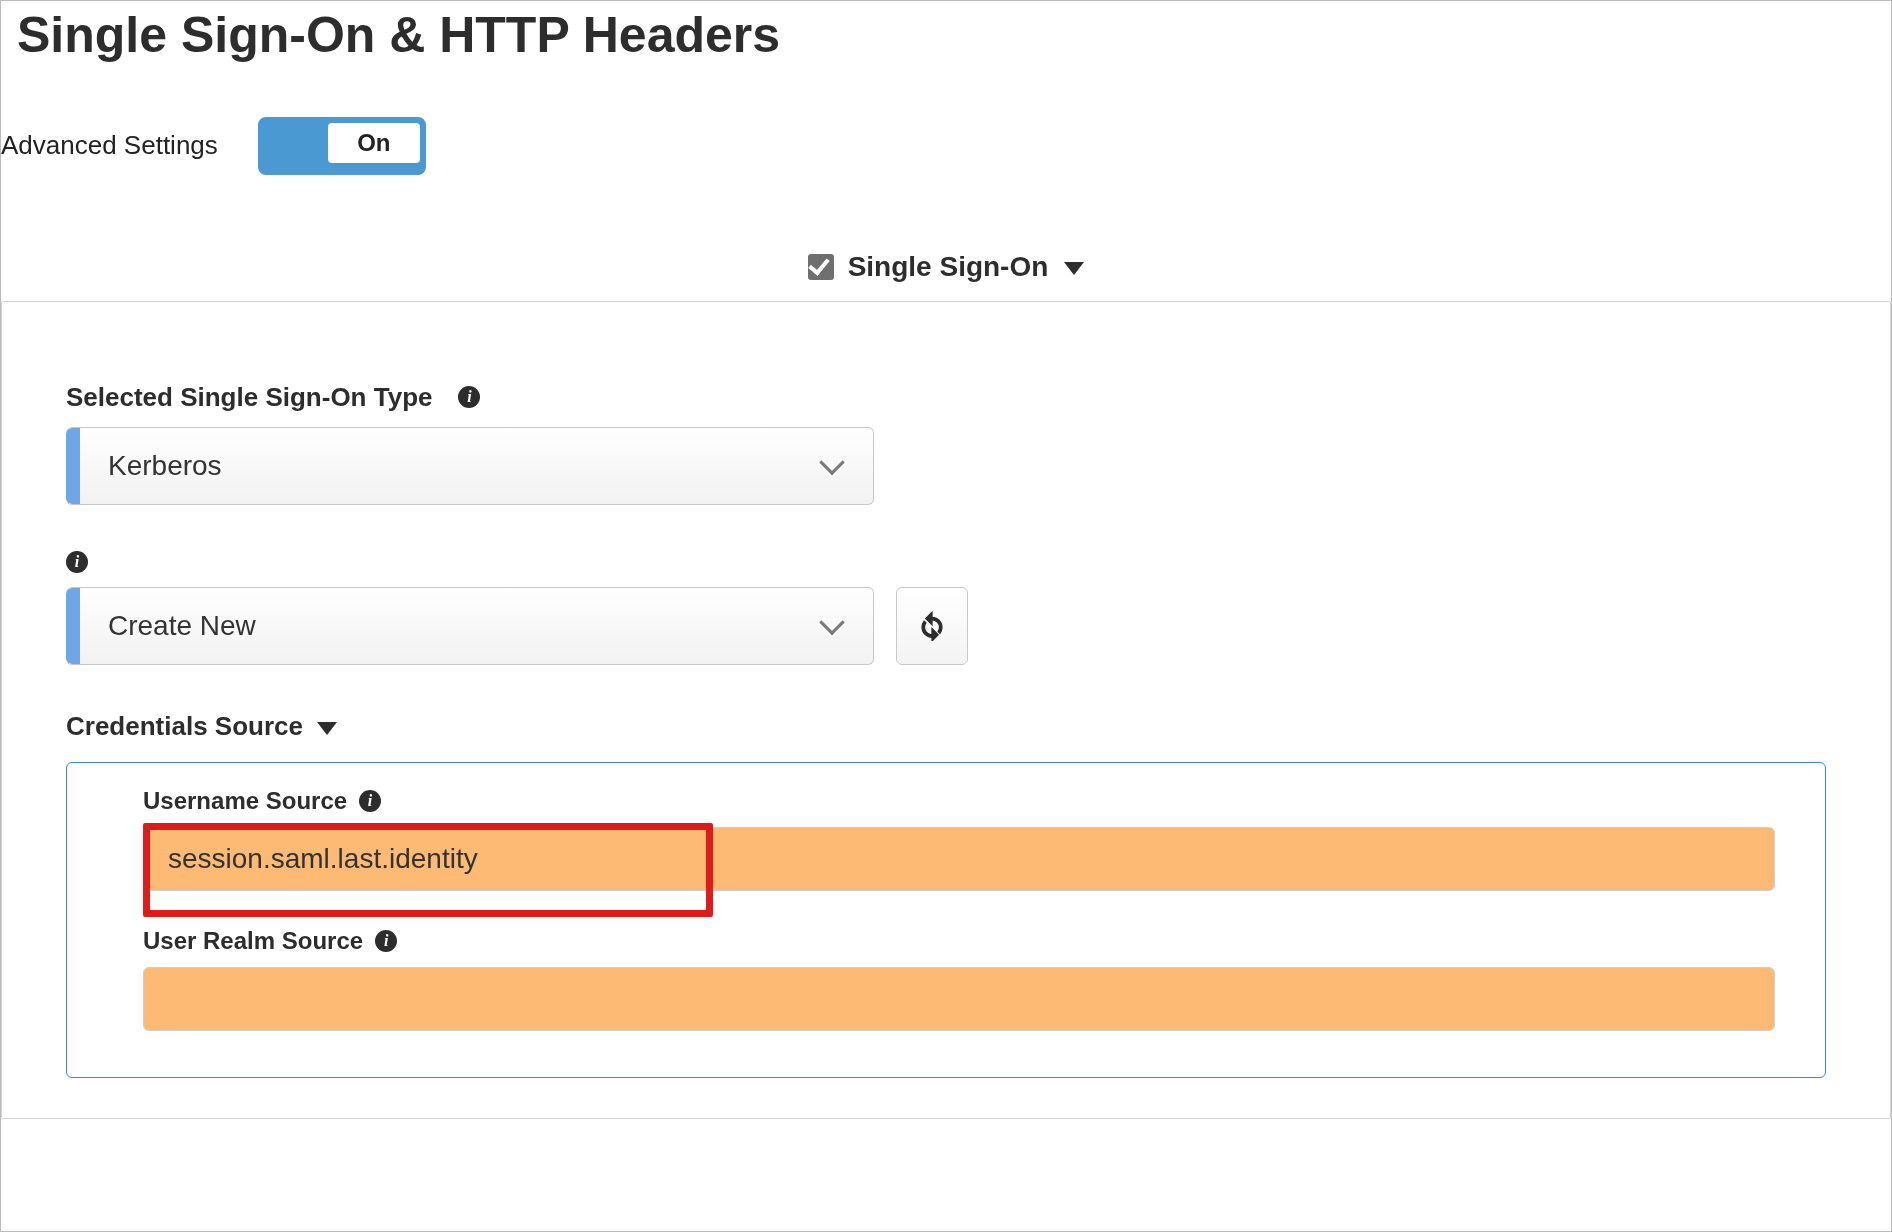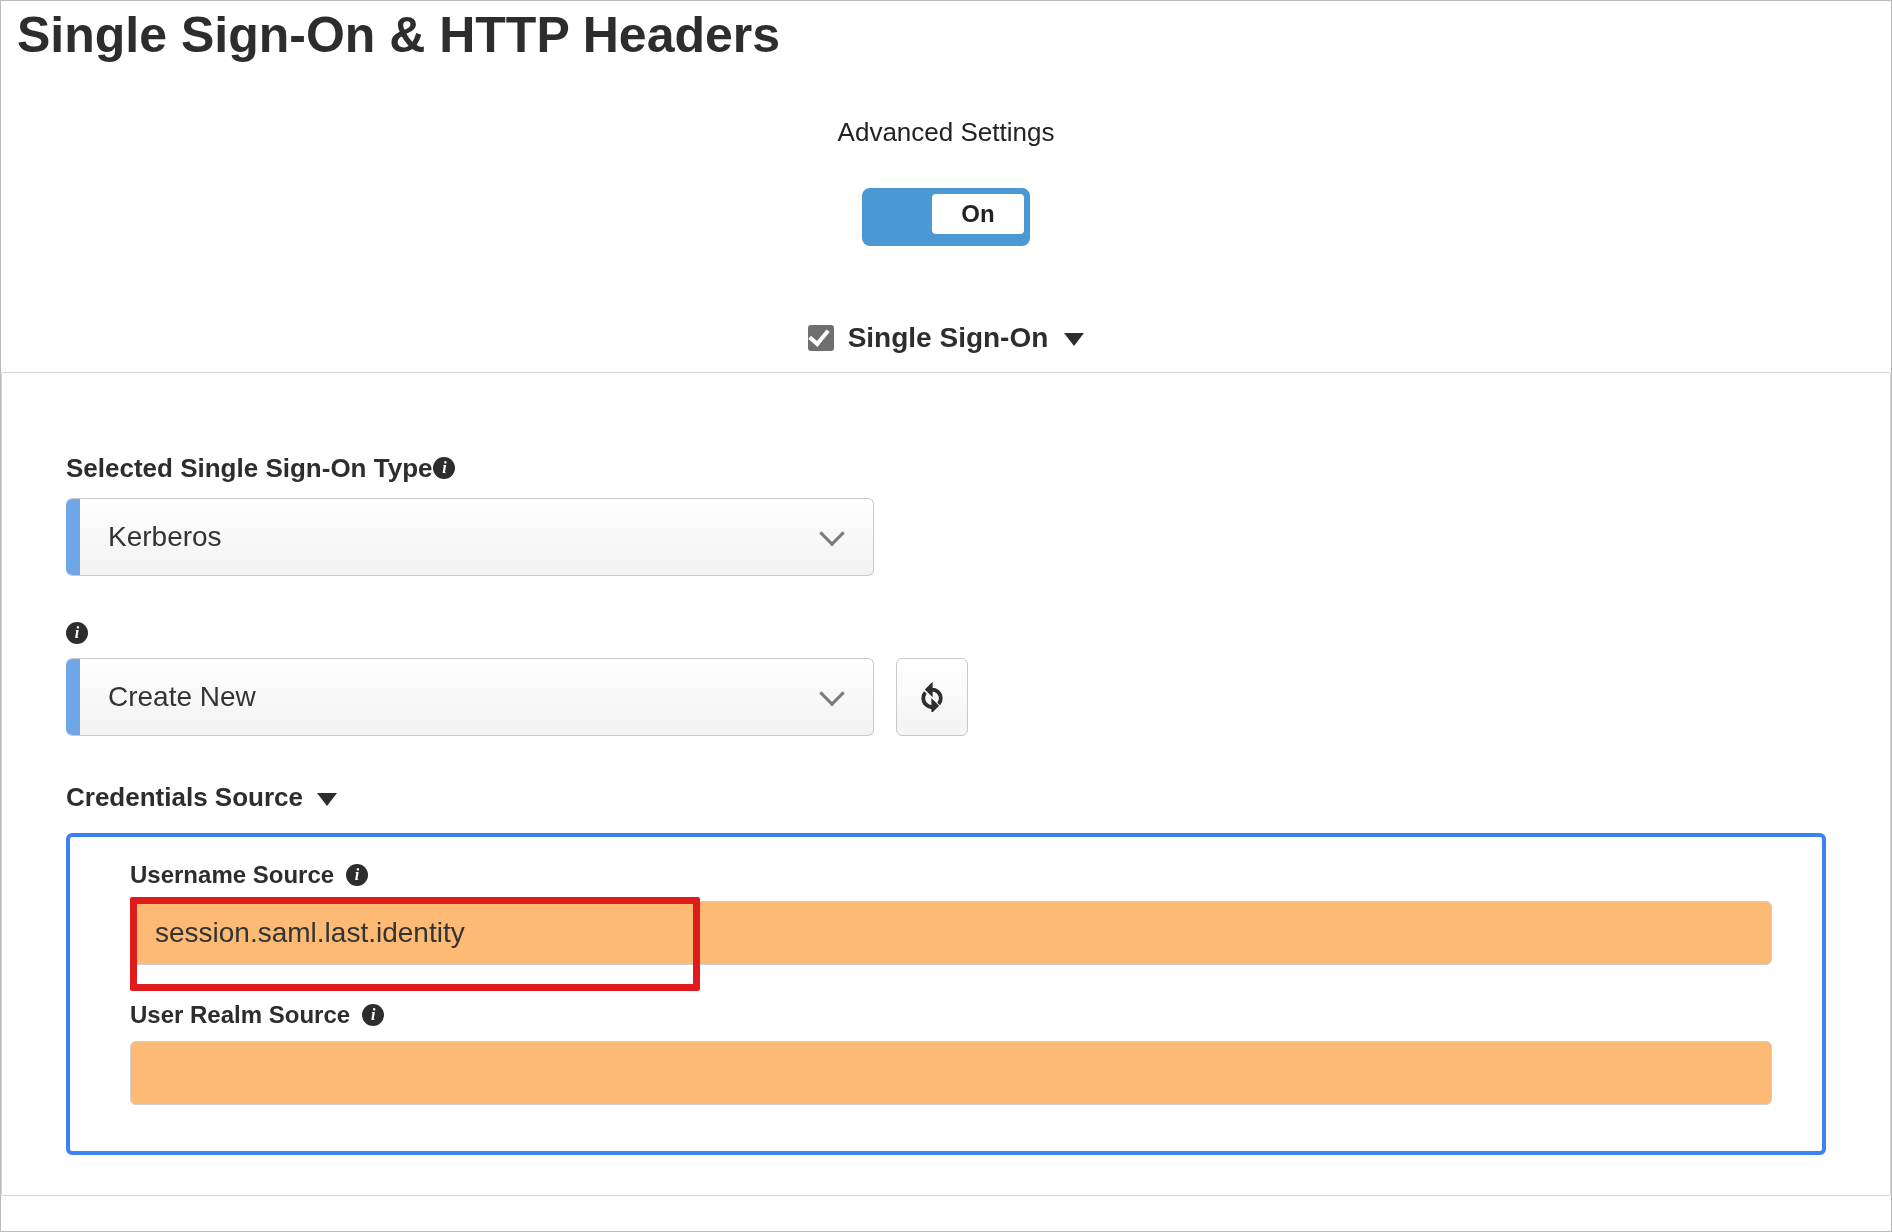--- a/index.html
+++ b/index.html
@@ -24,21 +24,20 @@
     font-size: 50px;
     font-weight: 700;
     color: #2d2d2d;
     line-height: 1.15;
   }
   .adv-row {
     display: flex;
     align-items: center;
     gap: 40px;
     margin-top: 52px;
-    flex-direction: column;
   }
   .adv-label {
     font-size: 26px;
     font-weight: 400;
     color: #222;
   }
   
   .toggle {
     width: 168px;
     height: 58px;
@@ -112,21 +111,21 @@
     border-radius: 2px;
     margin-top: 18px;
     padding: 80px 64px 40px 64px;
   }
   .field-label {
     font-size: 26px;
     font-weight: 700;
     color: #2d2d2d;
     display: flex;
     align-items: center;
-    gap: 1px;
+    gap: 26px;
   }
   .info-icon {
     width: 22px;
     height: 22px;
     border-radius: 50%;
     background: #2d2d2d;
     color: #fff;
     font-family: Georgia, "Times New Roman", serif;
     font-style: italic;
     font-weight: 700;
@@ -202,24 +201,24 @@
     font-size: 26px;
     font-weight: 700;
     color: #2d2d2d;
     display: flex;
     align-items: center;
     gap: 12px;
     margin-top: 14px;
     cursor: pointer;
   }
   .cred-panel {
-    border: 4px solid #3b82f6;
+    border: 1px solid #3b82f6;
     border-radius: 6px;
     margin-top: 20px;
-    padding: 18px 50px 46px 60px;
+    padding: 18px 50px 46px 76px;
   }
   .sub-label {
     font-size: 24px;
     font-weight: 700;
     color: #2d2d2d;
     display: flex;
     align-items: center;
     gap: 12px;
     margin-top: 6px;
   }

